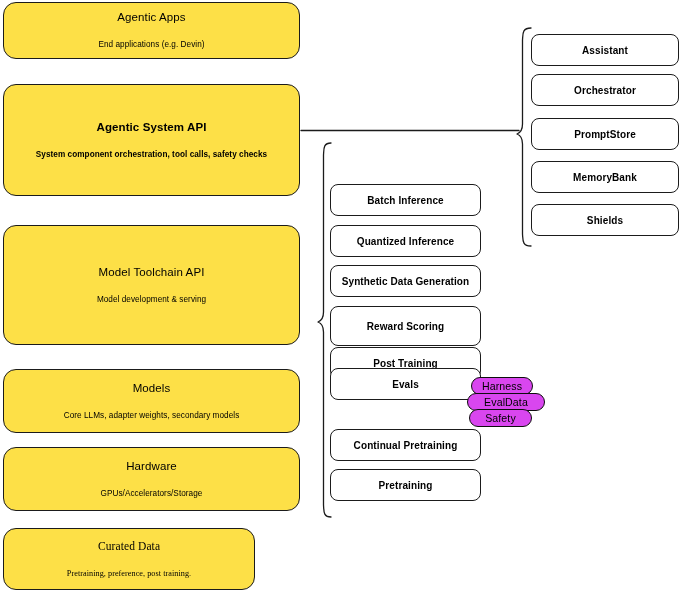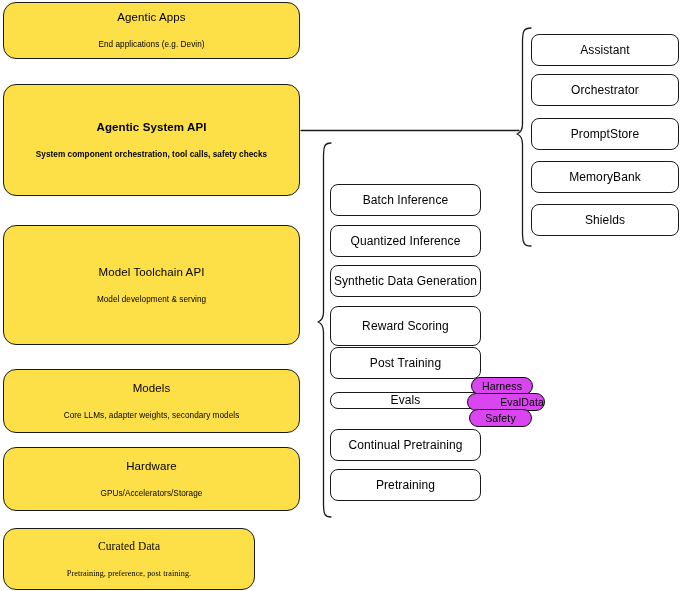--- a/index.html
+++ b/index.html
@@ -50,25 +50,26 @@
   
   .item-box {
     position: absolute;
     box-sizing: border-box;
     border: 1.3px solid #1b1b1b;
     border-radius: 8px;
     background: #ffffff;
     display: flex;
     align-items: center;
     justify-content: center;
-    font-size: 12px;
+    font-size: 10px;
     line-height: 13px;
     color: #000;
     text-align: center;
     letter-spacing: 0.1px;
+    font-weight: bold;
   }
 
   
   .pill {
     position: absolute;
     box-sizing: border-box;
     border: 1.4px solid #0d0d0d;
     border-radius: 40px;
     background: #d946ef;
     display: flex;
@@ -178,33 +179,33 @@
   </div>
   <div class="item-box" style="left:330px; top:265px; width:151px; height:32px;">
     <span>Synthetic Data Generation</span>
   </div>
   <div class="item-box" style="left:330px; top:306px; width:151px; height:40px;">
     <span>Reward Scoring</span>
   </div>
   <div class="item-box" style="left:330px; top:347px; width:151px; height:32px;">
     <span>Post Training</span>
   </div>
-  <div class="item-box" style="left:330px; top:392px; width:151px; height:17px;">
+  <div class="item-box" style="left:330px; top:368px; width:151px; height:32px;">
     <span>Evals</span>
   </div>
   <div class="item-box" style="left:330px; top:429px; width:151px; height:32px;">
     <span>Continual Pretraining</span>
   </div>
   <div class="item-box" style="left:330px; top:469px; width:151px; height:32px;">
     <span>Pretraining</span>
   </div>
 
   <div class="pill" style="left:471px; top:377px; width:62px; height:18px;">
     <span>Harness</span>
   </div>
-  <div class="pill" style="left:467px; top:393px; width:78px; height:18px;justify-content:flex-end;">
+  <div class="pill" style="left:467px; top:393px; width:78px; height:18px;">
     <span>EvalData</span>
   </div>
   <div class="pill" style="left:469px; top:409px; width:63px; height:18px;">
     <span>Safety</span>
   </div>
 
 </div>
 
 </body></html>

